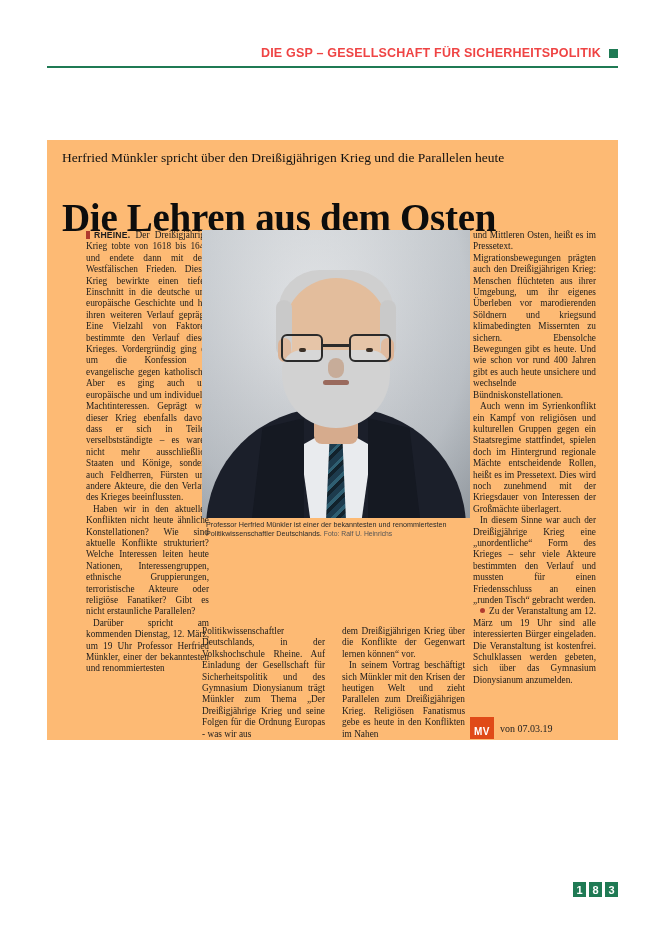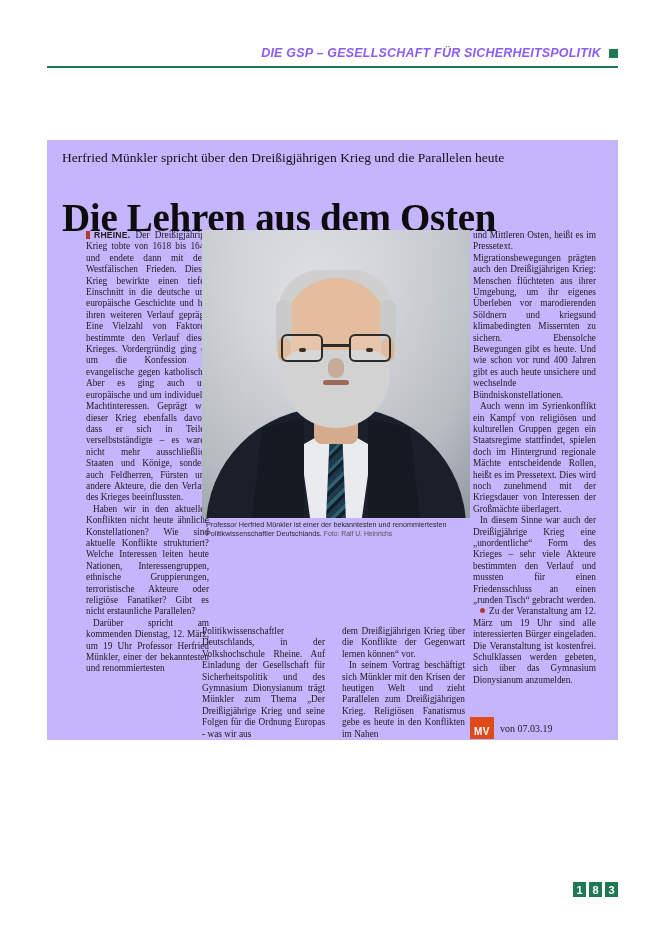--- a/index.html
+++ b/index.html
@@ -25,24 +25,23 @@
     height: 26px;
     display: flex;
     align-items: center;
     justify-content: flex-end;
   }
   .header-title {
     font-family: "Liberation Sans", sans-serif;
     font-weight: bold;
     font-size: 12.5px;
     letter-spacing: 0.2px;
-    color: #8b5cf6;
+    color: #ef4444;
     text-transform: none;
     white-space: nowrap;
-    font-style: italic;
   }
   .header-square {
     width: 9px;
     height: 9px;
     background: #1f7a54;
     margin-left: 8px;
     display: inline-block;
   }
   .header-rule {
     position: absolute;
@@ -53,21 +52,21 @@
     background: #1f7a54;
   }
 
   
   .article {
     position: absolute;
     left: 47px;
     top: 140px;
     width: 571px;
     height: 600px;
-    background: #c4b5fd;
+    background: #fdba74;
     box-sizing: border-box;
   }
   .kicker {
     position: absolute;
     left: 15px;
     top: 10px;
     width: 540px;
     font-family: "Liberation Serif", serif;
     font-size: 13.5px;
     color: #111;

